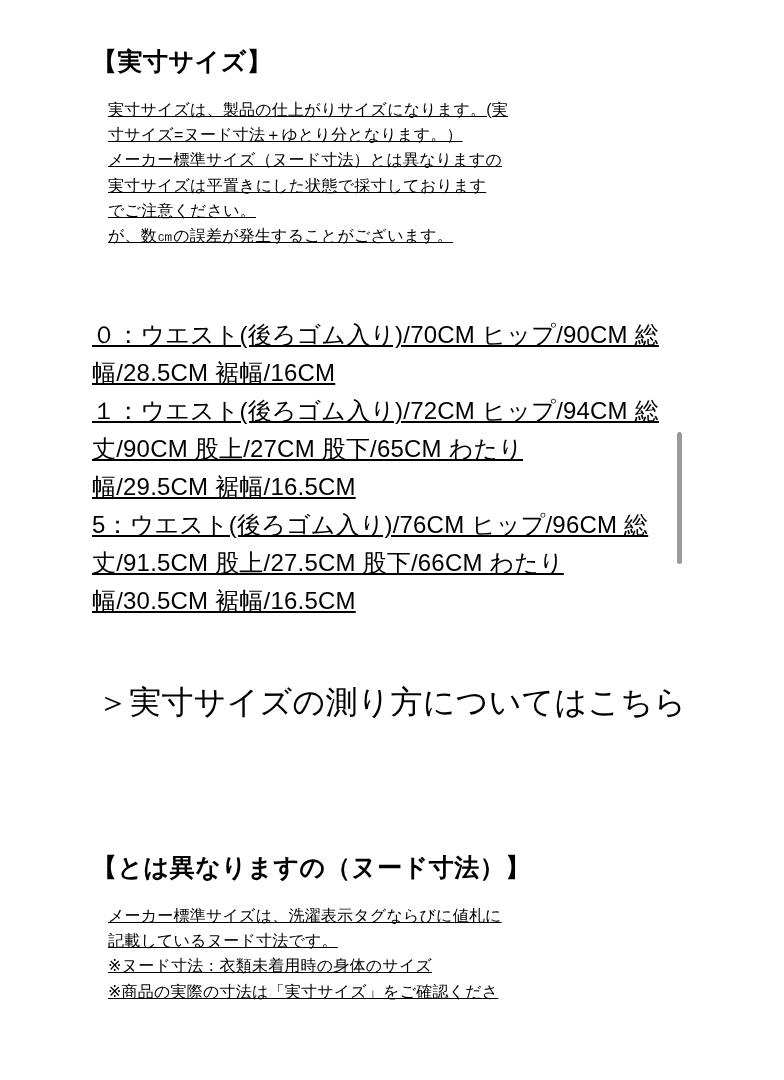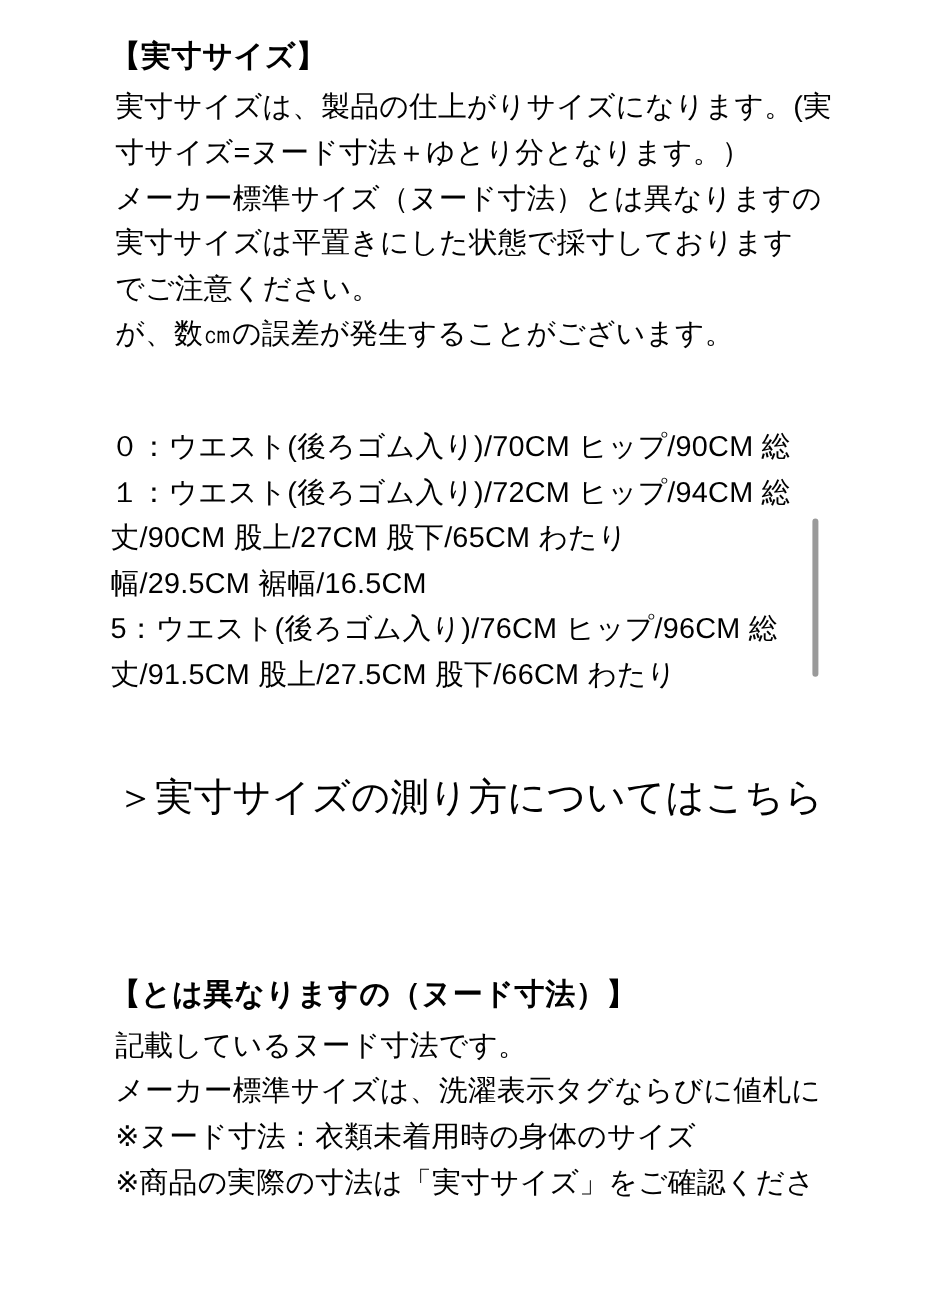--- a/index.html
+++ b/index.html
@@ -13,34 +13,35 @@
     font-family: "Liberation Sans", "DejaVu Sans", sans-serif;
     color: #000000;
     position: relative;
     overflow: hidden;
   }
   .page {
     position: relative;
     width: 688px;
     height: 1080px;
     box-sizing: border-box;
-    padding: 28px 48px 0 92px;
+    padding: 42px 48px 0 92px;
   }
   .heading {
     font-size: 25px;
     font-weight: bold;
     line-height: 1.55;
     letter-spacing: 0.5px;
     margin: 0 0 2px 0;
   }
   .para {
-    font-size: 24px;
+    font-size: 16px;
     line-height: 1.58;
     letter-spacing: 0.2px;
-    margin: 4px;
+    margin: 16px;
+    text-decoration: underline;
   }
   .para-line {
     display: block;
     white-space: pre;
   }
   .block-gap-lg {
     height: 52px;
   }
   .spec-list {
     margin: 0;
@@ -49,20 +50,21 @@
   }
   .spec-item {
     font-size: 24px;
     line-height: 1.58;
     letter-spacing: 0.2px;
     margin: 0;
   }
   .spec-line {
     display: block;
     white-space: pre;
+    text-decoration: underline;
   }
   .link-row {
     font-size: 32px;
     line-height: 1.58;
     letter-spacing: 0.2px;
     margin: 5px;
     white-space: pre;
   }
   .section2-gap {
     height: 116px;
@@ -91,42 +93,44 @@
     <span class="para-line">実寸サイズは平置きにした状態で採寸しております</span>
     <span class="para-line">でご注意ください。</span>
     <span class="para-line">が、数㎝の誤差が発生することがございます。</span>
   </p>
 
   <div class="block-gap-lg"></div>
 
   <ul class="spec-list">
     <li class="spec-item">
       <span class="spec-line">０：ウエスト(後ろゴム入り)/70CM ヒップ/90CM 総</span>
+      <span class="spec-line">幅/28.5CM 裾幅/16CM</span>
     </li>
     <li class="spec-item">
       <span class="spec-line">１：ウエスト(後ろゴム入り)/72CM ヒップ/94CM 総</span>
       <span class="spec-line">丈/90CM 股上/27CM 股下/65CM わたり</span>
       <span class="spec-line">幅/29.5CM 裾幅/16.5CM</span>
     </li>
     <li class="spec-item">
       <span class="spec-line">5：ウエスト(後ろゴム入り)/76CM ヒップ/96CM 総</span>
       <span class="spec-line">丈/91.5CM 股上/27.5CM 股下/66CM わたり</span>
+      <span class="spec-line">幅/30.5CM 裾幅/16.5CM</span>
     </li>
   </ul>
 
   <div class="block-gap-lg"></div>
 
   <p class="link-row">＞実寸サイズの測り方についてはこちら</p>
 
   <div class="section2-gap"></div>
 
   <h2 class="heading">【とは異なりますの（ヌード寸法）】</h2>
 
   <p class="para">
+    <span class="para-line">メーカー標準サイズは、洗濯表示タグならびに値札に</span>
     <span class="para-line">記載しているヌード寸法です。</span>
-    <span class="para-line">メーカー標準サイズは、洗濯表示タグならびに値札に</span>
     <span class="para-line">※ヌード寸法：衣類未着用時の身体のサイズ</span>
     <span class="para-line">※商品の実際の寸法は「実寸サイズ」をご確認くださ</span>
 
   </p>
 
   <div class="scrollbar-track"></div>
 </div>
 
 </body></html>

